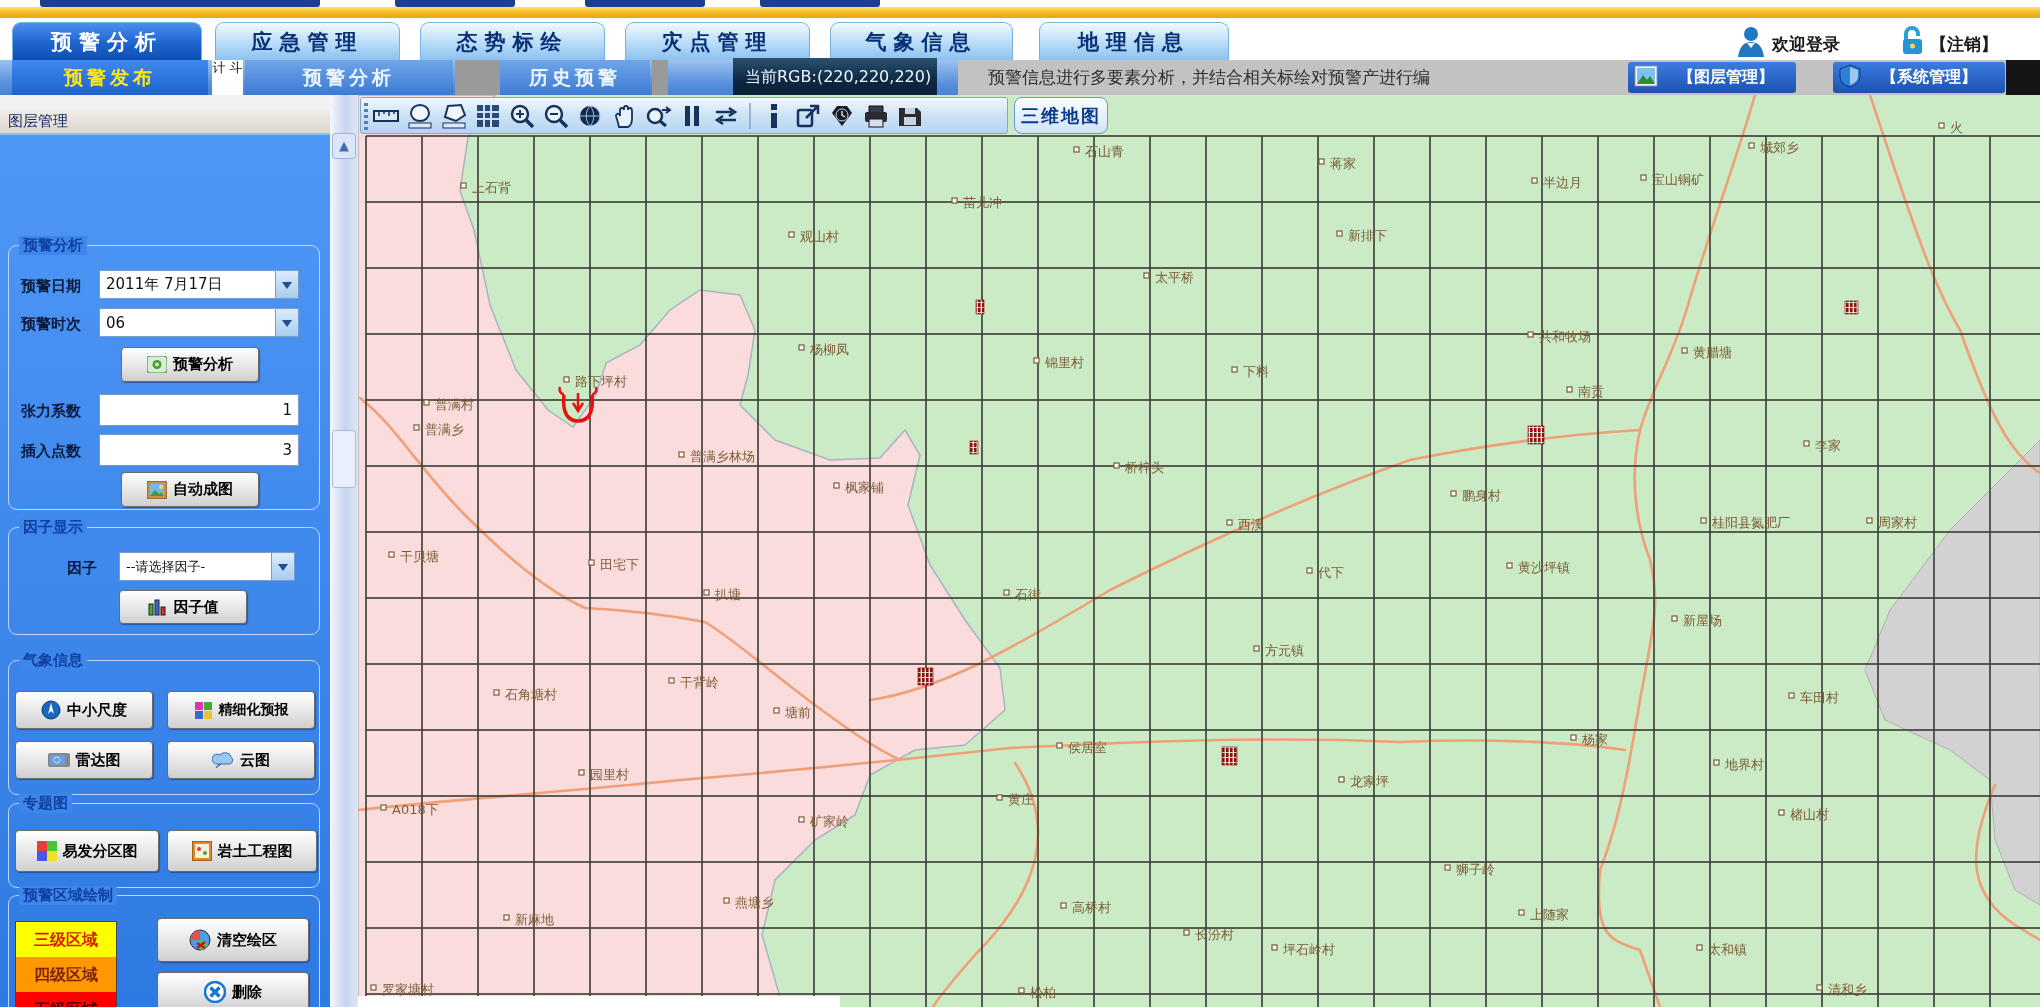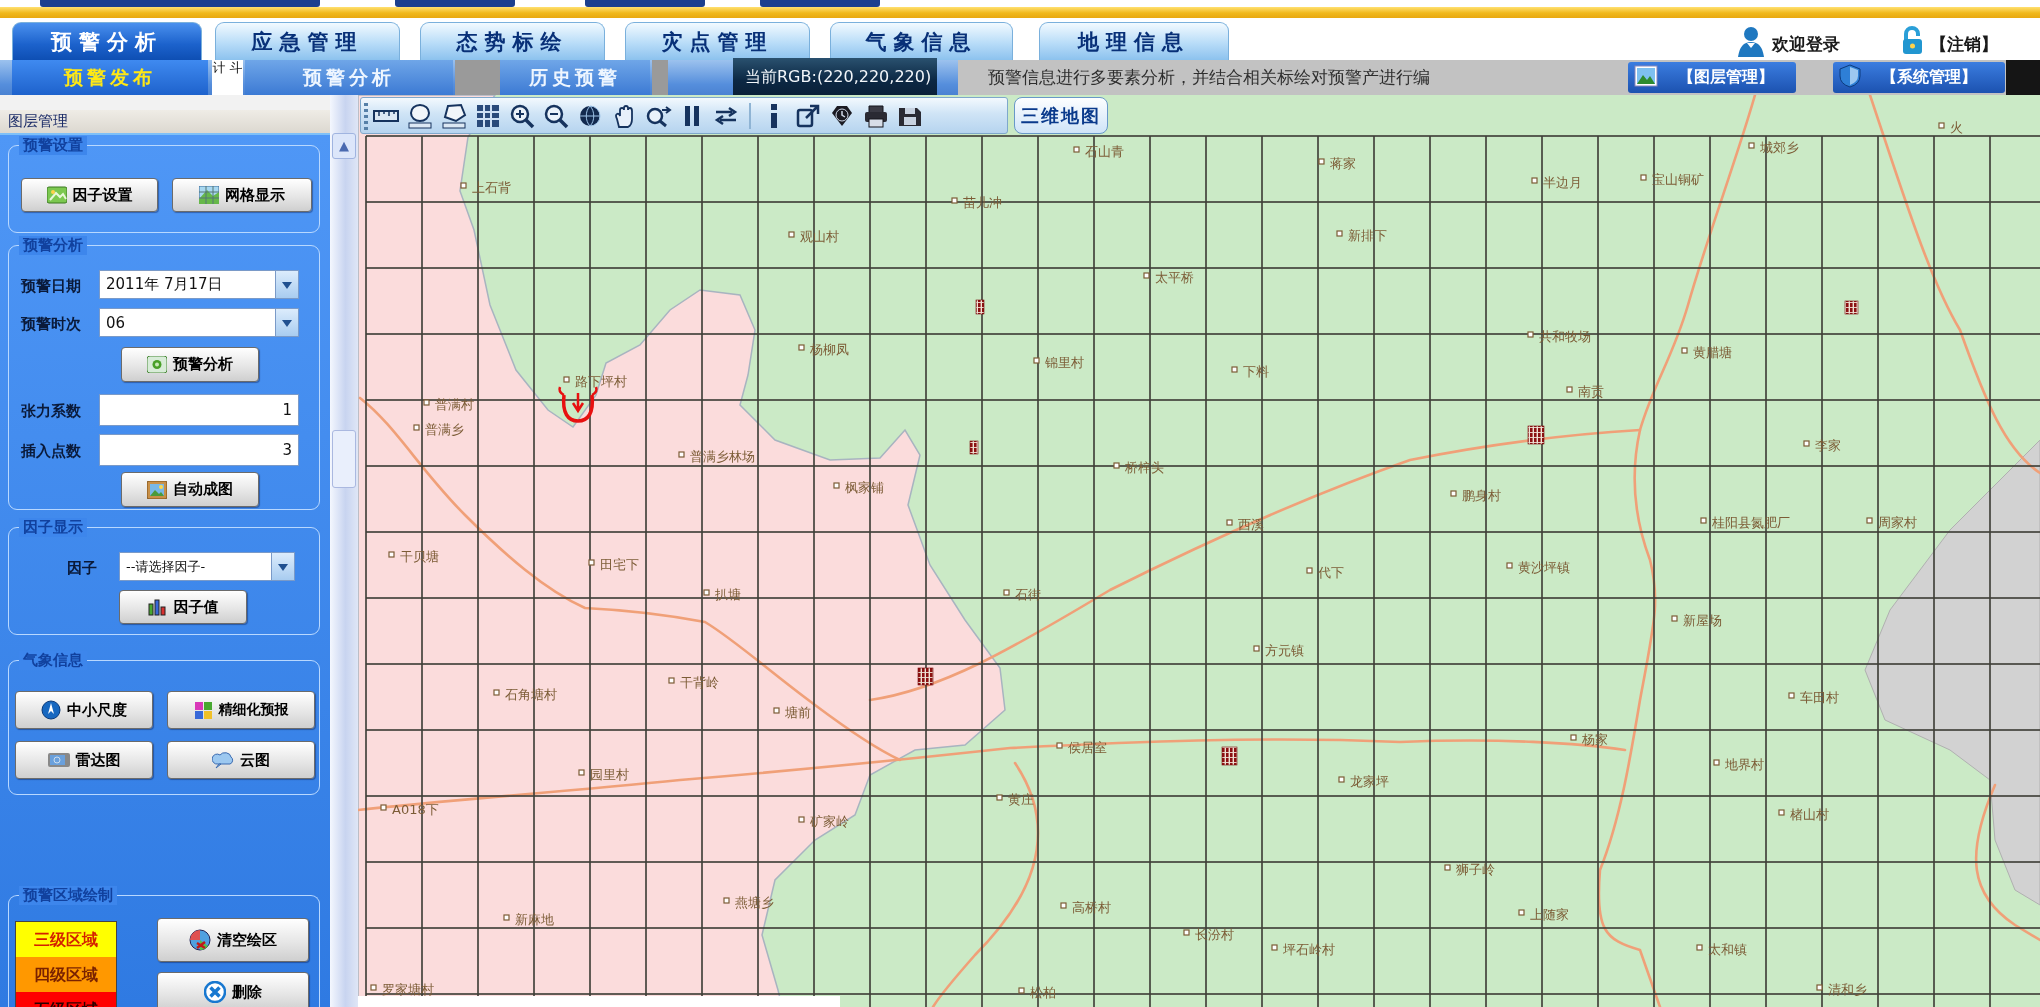--- a/index.html
+++ b/index.html
@@ -145,39 +145,20 @@
           <path d="M11,1 L21,5 V12 Q21,20 11,23 Q1,20 1,12 V5 Z" fill="#2e7fd6" stroke="#0c3a7c"></path>
       <path d="M11,3 L19,6 V12 Q19,18 11,21 Z" fill="#9cc8f0"></path>
         </svg></span>
     <span>【系统管理】</span>
   </div>
 
   <div id="sidetop"></div>
   <div id="sidehead">图层管理</div>
   <div id="panel">
 
-    <div class="grp" style="top:10px;height:88px">
-      <span class="gtitle">预警设置</span>
-      <div class="btn" style="left:12px;top:32px;width:137px;height:34px">
-        <svg width="20" height="18">
-            <rect x="0" y="1" width="20" height="16" rx="2" fill="#7cc850" stroke="#3a7a20"></rect>
-            <path d="M3,14 l6,-7 4,4 3,-3 3,5" stroke="#e8f8d8" stroke-width="2" fill="none"></path>
-            <circle cx="6" cy="6" r="2" fill="#ffd24a"></circle>
-          </svg>
-        <span>因子设置</span>
-      </div>
-      <div class="btn" style="left:163px;top:32px;width:140px;height:34px">
-        <svg width="20" height="18">
-            <rect x="0" y="0" width="20" height="18" fill="#a8d8f0" stroke="#3a6a9a"></rect>
-            <path d="M0,13 L8,4 L14,10 L20,6 V18 H0 Z" fill="#66b84a"></path>
-            <path d="M7,0 V18 M14,0 V18 M0,6 H20 M0,12 H20" stroke="#577" stroke-width="1"></path>
-          </svg>
-        <span>网格显示</span>
-      </div>
-    </div>
 
     <div class="grp" style="top:110px;height:265px">
       <span class="gtitle">预警分析</span>
       <span class="lbl" style="left:12px;top:31px">预警日期</span>
       <div class="field" style="left:90px;top:24px;width:200px;height:29px">
         <span class="val">2011年 7月17日</span>
         <span class="drop"></span>
       </div>
       <span class="lbl" style="left:12px;top:69px">预警时次</span>
       <div class="field" style="left:90px;top:62px;width:200px;height:29px">
@@ -256,20 +237,41 @@
       </div>
       <div class="btn" style="left:158px;top:80px;width:148px;height:38px">
         <svg width="22" height="18">
             <path d="M6,13 a5,5 0 1 1 2,-9 a6,5 0 0 1 11,2 a4,4 0 0 1 -1,7 z" fill="#9cc8f0" stroke="#3a6ab0"></path>
             <path d="M7,13 l-3,4 5,-4 z" fill="#9cc8f0" stroke="#3a6ab0"></path>
           </svg>
         <span>云图</span>
       </div>
     </div>
 
+    <div class="grp" style="top:668px;height:85px">
+      <span class="gtitle">专题图</span>
+      <div class="btn" style="left:6px;top:26px;width:144px;height:42px">
+        <svg width="20" height="20">
+            <rect x="0" y="0" width="10" height="10" fill="#e04040"></rect>
+            <rect x="10" y="0" width="10" height="10" fill="#48c838"></rect>
+            <rect x="0" y="10" width="10" height="10" fill="#4858e0"></rect>
+            <rect x="10" y="10" width="10" height="10" fill="#f0e028"></rect>
+          </svg>
+        <span>易发分区图</span>
+      </div>
+      <div class="btn" style="left:158px;top:26px;width:150px;height:42px">
+        <svg width="20" height="20">
+            <rect x="0" y="0" width="20" height="20" fill="#e08828" stroke="#7a3a00"></rect>
+            <rect x="3" y="3" width="14" height="14" fill="#f8f0d8"></rect>
+            <circle cx="7" cy="8" r="2" fill="#d04040"></circle>
+            <circle cx="13" cy="12" r="2" fill="#40a040"></circle>
+          </svg>
+        <span>岩土工程图</span>
+      </div>
+    </div>
 
     <div class="grp" style="top:760px;height:113px;border-bottom:none;border-radius:9px 9px 0 0">
       <span class="gtitle">预警区域绘制</span>
       <div class="legend" style="top:25px">
         <div style="background: rgb(255, 255, 0); color: rgb(212, 32, 0);">三级区域</div>
         <div style="background: rgb(255, 152, 0); color: rgb(122, 34, 0);">四级区域</div>
         <div style="background: rgb(255, 0, 0); color: rgb(42, 0, 0);">五级区域</div>
       </div>
       <div class="btn" style="left:148px;top:22px;width:152px;height:44px">
         <svg width="22" height="22">

